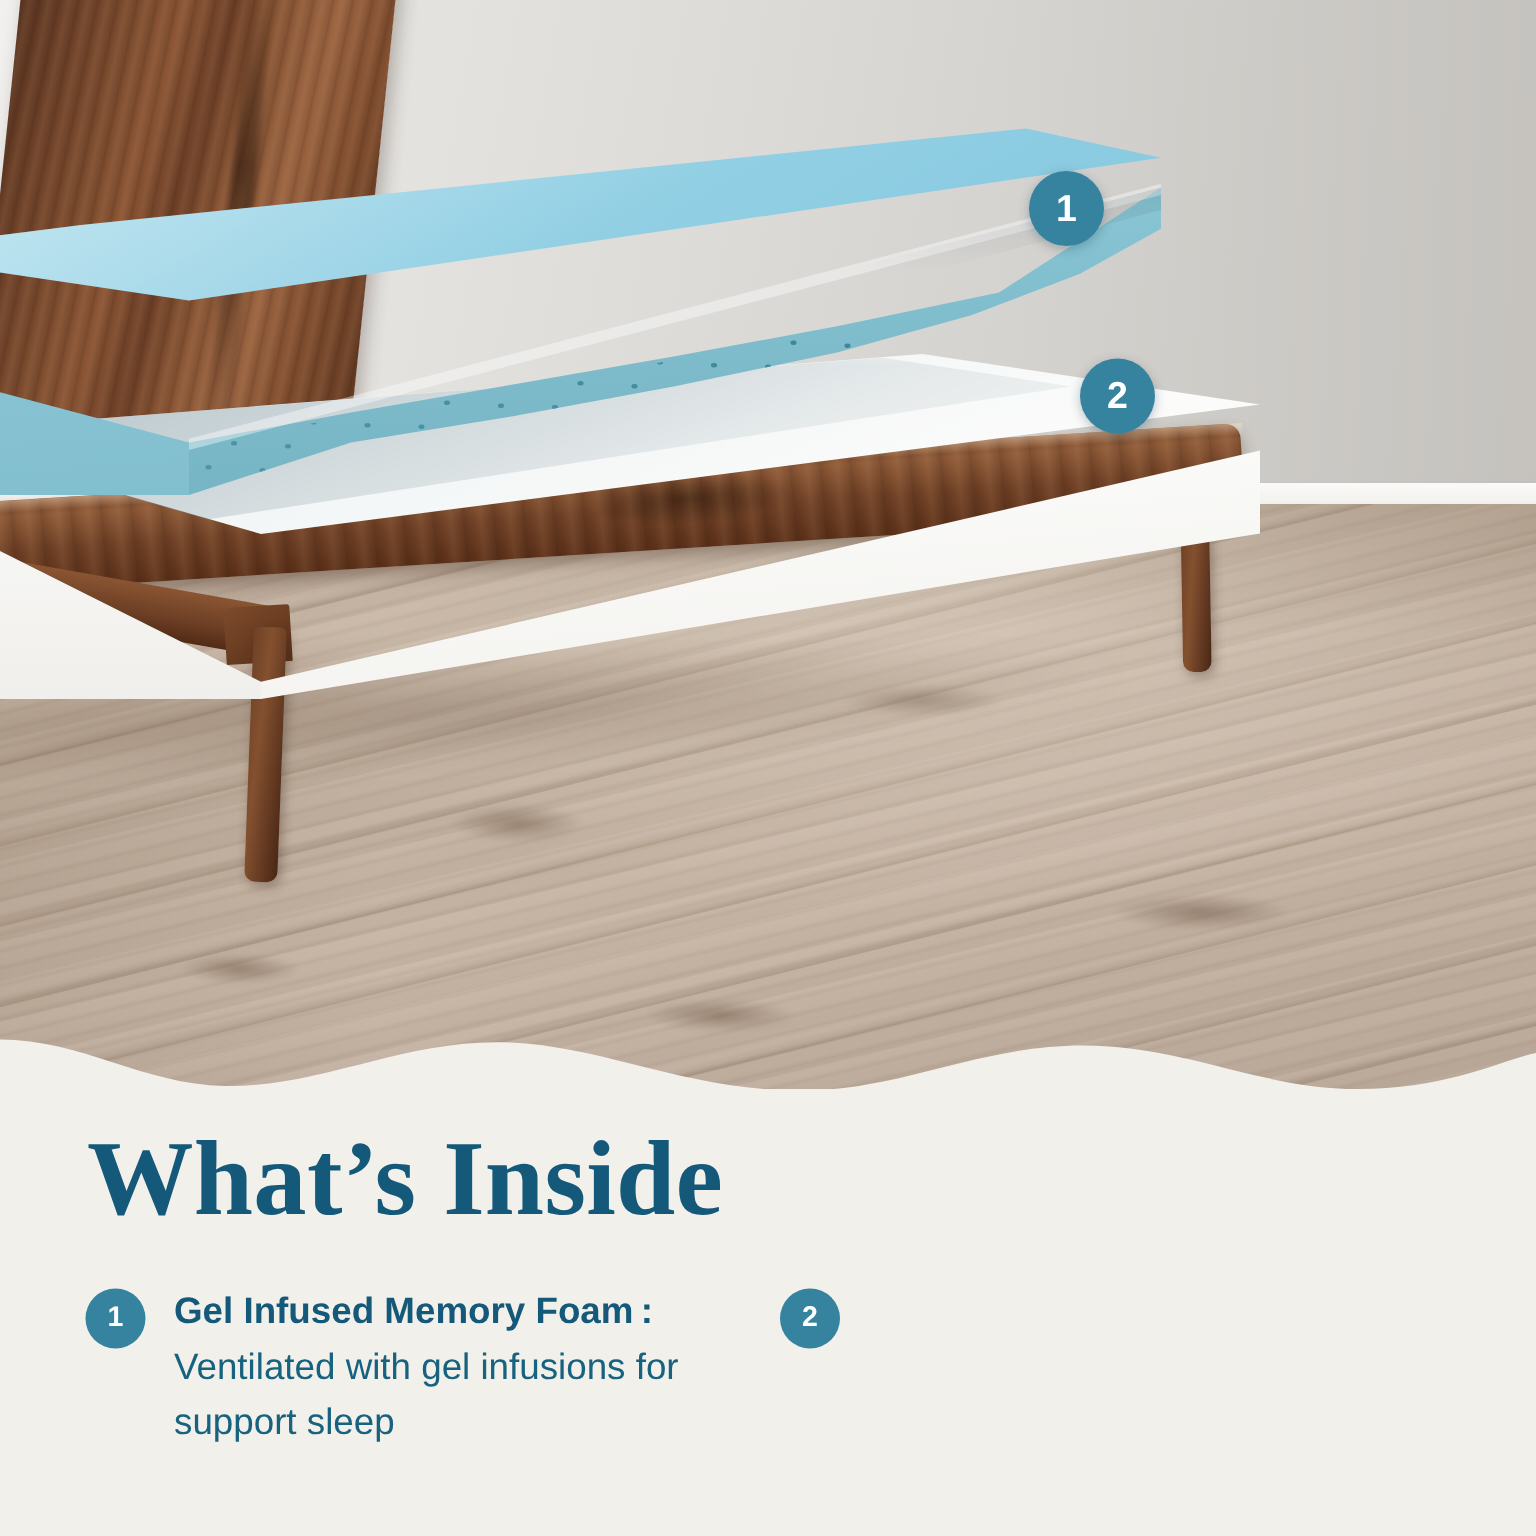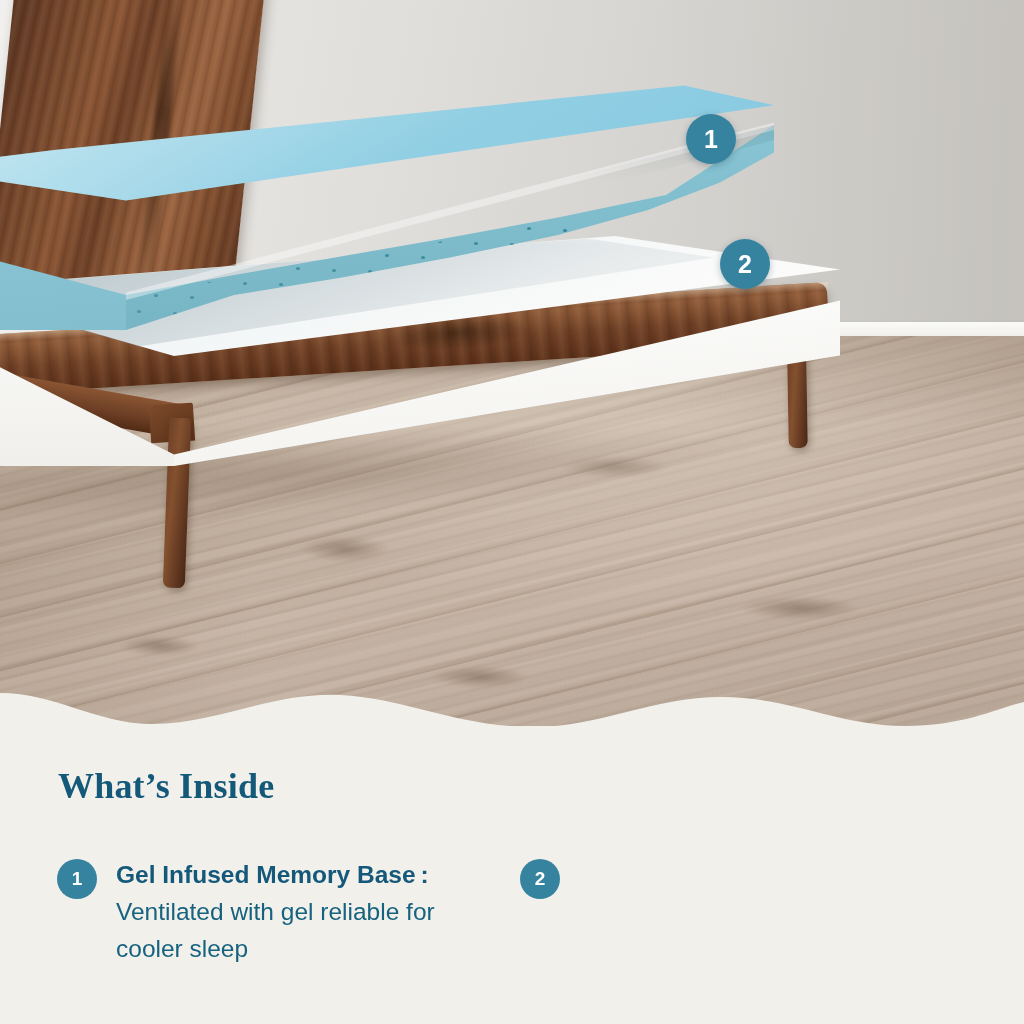--- a/index.html
+++ b/index.html
@@ -235,21 +235,21 @@
   
   .wave-divider{ position:absolute; left:0; top:660px; width:1024px; height:110px; pointer-events:none; }
   .wave-divider svg{ display:block; width:1024px; height:110px; }
 
   
   .info-panel{ position:absolute; left:0; top:726px; width:1024px; height:298px; background:#F2F0EB; }
 
   .panel-title{
     position:absolute; left:58px; top:30px;
     font-family:"Liberation Serif", serif;
-    font-size:36px; line-height:60px; font-weight:700;
+    font-size:71px; line-height:60px; font-weight:700;
     color:#14597A; letter-spacing:.2px; white-space:nowrap;
   }
 
   .feature-list{ position:absolute; left:0; top:130px; width:1024px; display:flex; }
   .feature{ display:flex; align-items:flex-start; }
   #feature-1{ margin-left:57px; width:440px; }
   #feature-2{ margin-left:23px; width:440px; }
 
   .feature-badge{
     flex:0 0 auto;
@@ -462,21 +462,21 @@
 
   <div class="info-panel">
 
     <div class="panel-title">What’s Inside</div>
 
     <div class="feature-list">
 
       <div class="feature" id="feature-1">
         <div class="feature-badge">1</div>
         <div class="feature-text">
-          <span class="lead">Gel Infused Memory Base :</span><span> Ventilated with gel reliable for cooler sleep</span>
+          <span class="lead">Gel Infused Memory Foam :</span><span> Ventilated with gel infusions for support sleep</span>
         </div>
       </div>
 
       <div class="feature" id="feature-2">
         <div class="feature-badge">2</div>
       </div>
 
     </div>
   </div>
 </div>

